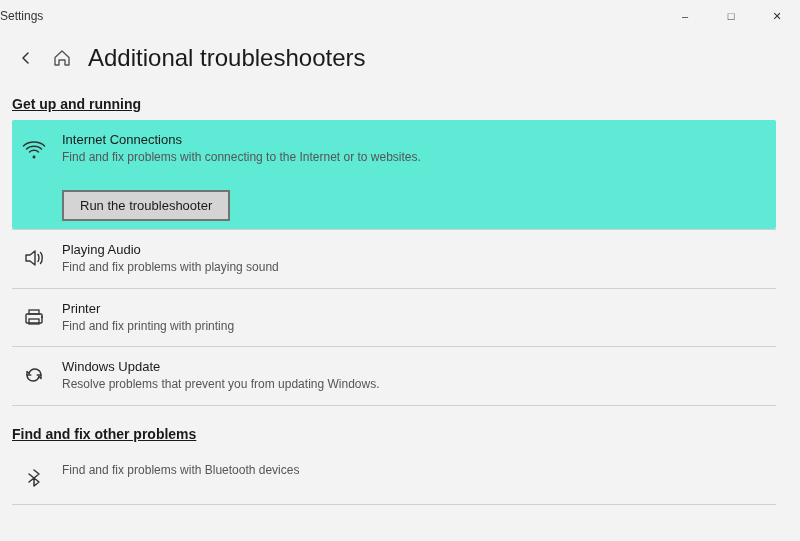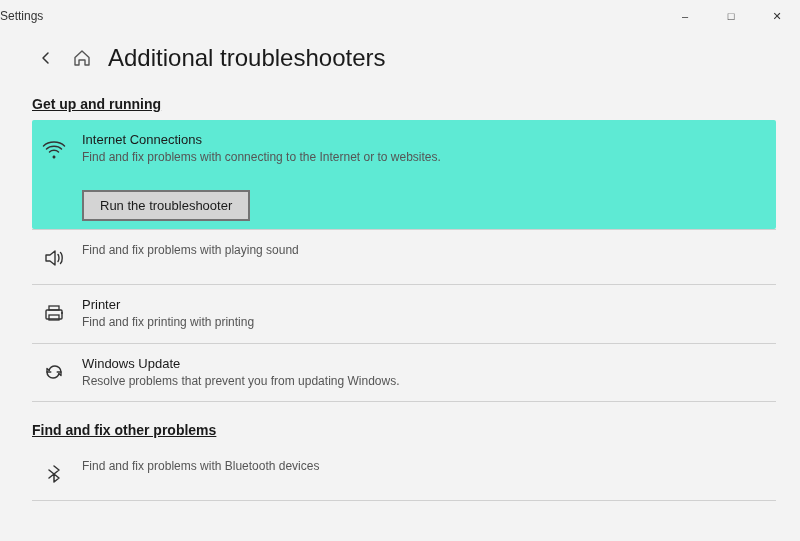--- a/index.html
+++ b/index.html
@@ -48,21 +48,21 @@
     
     .content-area {
       display: flex;
       flex: 1;
       overflow: hidden;
     }
 
     
     .main {
       flex: 1;
-      padding: 0 24px 24px 32px;
+      padding: 0 24px 24px 12px;
       overflow-y: auto;
       background: #f3f3f3;
     }
 
     
     .header {
       display: flex;
       align-items: center;
       padding: 12px 0 16px 0;
       gap: 12px;
@@ -229,20 +229,21 @@
 
     <div class="troubleshooter-item">
       <div class="item-icon">
         <svg width="26" height="22" viewBox="0 0 26 22" fill="none">
           <path d="M5 8H9L14 4V18L9 14H5V8Z" stroke="#333" stroke-width="1.4" fill="none" stroke-linejoin="round"></path>
           <path d="M17 7.5C18.3 9 18.3 13 17 14.5" stroke="#333" stroke-width="1.4" stroke-linecap="round" fill="none"></path>
           <path d="M19.5 5.5C21.8 7.8 21.8 14.2 19.5 16.5" stroke="#333" stroke-width="1.4" stroke-linecap="round" fill="none"></path>
         </svg>
       </div>
       <div class="item-text">
+        <div class="item-name">Playing Audio</div>
         <div class="item-desc">Find and fix problems with playing sound</div>
       </div>
     </div>
 
     <div class="divider"></div>
 
     <div class="troubleshooter-item">
       <div class="item-icon">
         <svg width="26" height="22" viewBox="0 0 26 22" fill="none">
           <rect x="5" y="8" width="16" height="9" rx="1" stroke="#333" stroke-width="1.4" fill="none"></rect>

